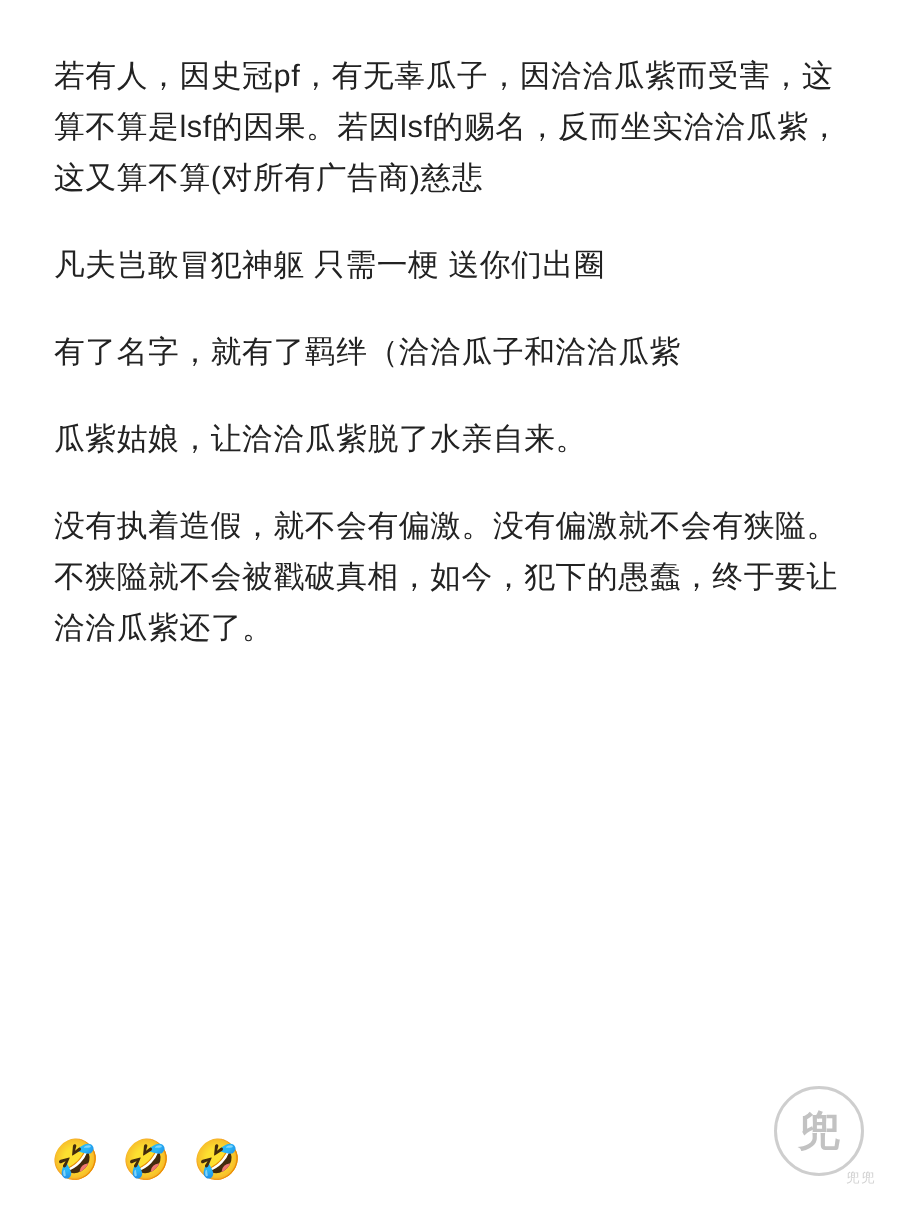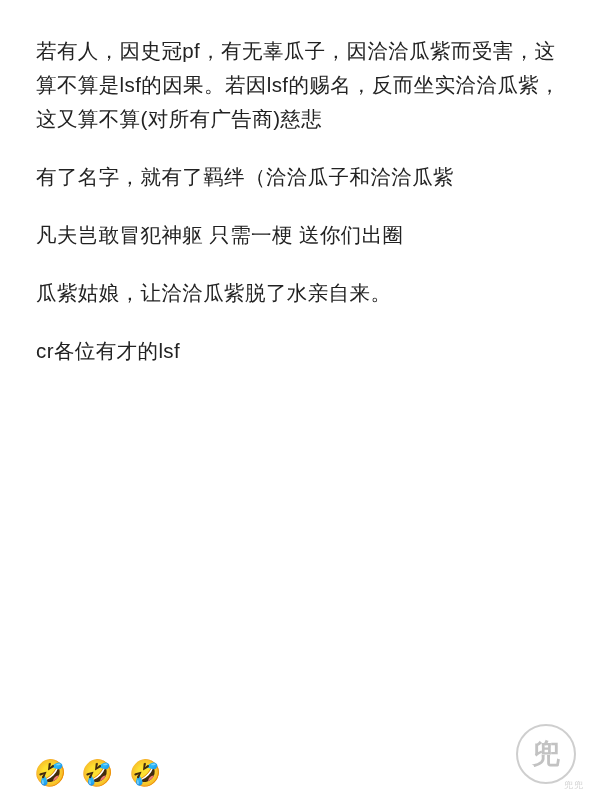--- a/index.html
+++ b/index.html
@@ -89,24 +89,24 @@
     margin-top: 35px;
   }
 </style>
 </head>
 <body>
 
 <div class="page">
 
   <div class="content">
     <p class="para">若有人，因史冠pf，有无辜瓜子，因洽洽瓜紫而受害，这算不算是lsf的因果。若因lsf的赐名，反而坐实洽洽瓜紫，这又算不算(对所有广告商)慈悲</p>
+    <p class="para">凡夫岂敢冒犯神躯 只需一梗 送你们出圈</p>
     <p class="para">有了名字，就有了羁绊（洽洽瓜子和洽洽瓜紫</p>
-    <p class="para">凡夫岂敢冒犯神躯 只需一梗 送你们出圈</p>
     <p class="para">瓜紫姑娘，让洽洽瓜紫脱了水亲自来。</p>
-    <p class="para">cr各位有才的lsf</p>
+    <p class="para">没有执着造假，就不会有偏激。没有偏激就不会有狭隘。不狭隘就不会被戳破真相，如今，犯下的愚蠢，终于要让洽洽瓜紫还了。</p>
   </div>
 
   <div class="emoji-row">
     <span class="emoji">🤣</span>
     <span class="emoji">🤣</span>
     <span class="emoji">🤣</span>
   </div>
 
   <div class="watermark">
     <div class="wm-circle">

